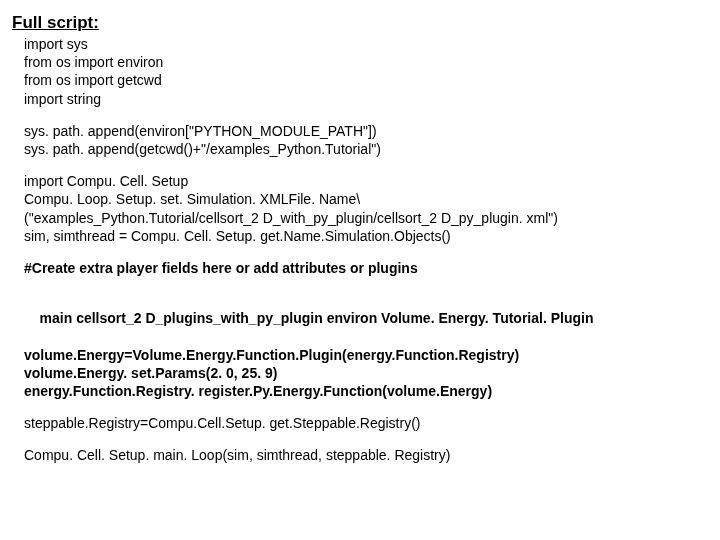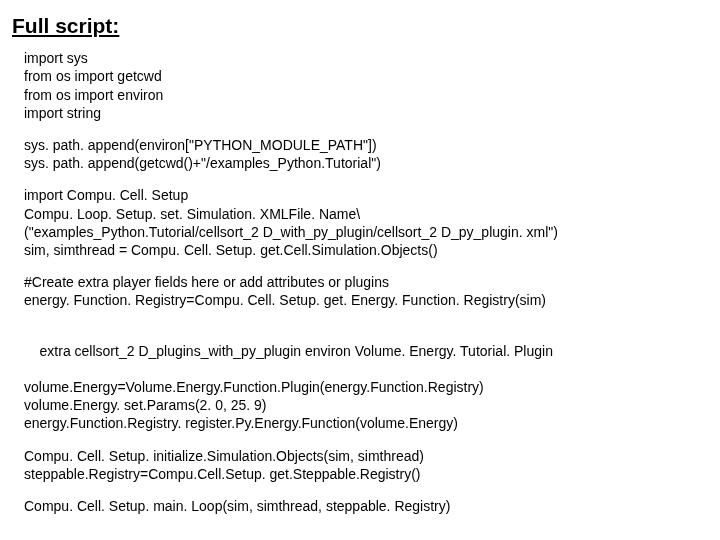--- a/index.html
+++ b/index.html
@@ -9,78 +9,76 @@
     font-size: 14px;
     line-height: 1.3;
     color: #000;
     background: #fff;
     width: 720px;
     box-sizing: border-box;
   }
   .heading {
     font-weight: bold;
     text-decoration: underline;
-    font-size: 21px;
-    margin-bottom: 10px;
+    font-size: 17px;
+    margin-bottom: 1px;
   }
   .line { white-space: pre-wrap; }
   .blk { display: block; padding-left: 12px; }
   .spacer { height: 14px; }
-  .bold { font-weight: normal; }
+  .bold { font-weight: bold; }
 </style>
 </head>
 <body>
 
 <div class="heading">Full script:</div>
 
 <div>
   <span class="line blk">import sys</span>
+  <span class="line blk">from os import environ</span>
   <span class="line blk">from os import getcwd</span>
-  <span class="line blk">from os import environ</span>
   <span class="line blk">import string</span>
 </div>
 
 <div class="spacer"></div>
 
 <div>
   <span class="line blk">sys. path. append(environ["PYTHON_MODULE_PATH"])</span>
   <span class="line blk">sys. path. append(getcwd()+"/examples_Python.Tutorial")</span>
 </div>
 
 <div class="spacer"></div>
 
 <div>
   <span class="line blk">import Compu. Cell. Setup</span>
   <span class="line blk">Compu. Loop. Setup. set. Simulation. XMLFile. Name\</span>
   <span class="line blk">("examples_Python.Tutorial/cellsort_2 D_with_py_plugin/cellsort_2 D_py_plugin. xml")</span>
-  <span class="line blk">sim, simthread = Compu. Cell. Setup. get.Cell.Simulation.Objects()</span>
+  <span class="line blk">sim, simthread = Compu. Cell. Setup. get.Name.Simulation.Objects()</span>
 </div>
 
 <div class="spacer"></div>
 
 <div>
   <span class="line blk bold">#Create extra player fields here or add attributes or plugins</span>
-  <span class="line blk bold">energy. Function. Registry=Compu. Cell. Setup. get. Energy. Function. Registry(sim)</span>
 </div>
 
 <div class="spacer"></div>
 
 <div>
   <span class="line blk bold">
-    <span>extra </span><span>cellsort_2 D_plugins_with_py_plugin </span><span>environ </span><span>Volume. Energy. Tutorial. Plugin</span>
+    <span>main </span><span>cellsort_2 D_plugins_with_py_plugin </span><span>environ </span><span>Volume. Energy. Tutorial. Plugin</span>
   </span>
   <span class="line blk bold">volume.Energy=Volume.Energy.Function.Plugin(energy.Function.Registry)</span>
   <span class="line blk bold">volume.Energy. set.Params(2. 0, 25. 9)</span>
   <span class="line blk bold">energy.Function.Registry. register.Py.Energy.Function(volume.Energy)</span>
 </div>
 
 <div class="spacer"></div>
 
 <div>
-  <span class="line blk">Compu. Cell. Setup. initialize.Simulation.Objects(sim, simthread)</span>
   <span class="line blk">steppable.Registry=Compu.Cell.Setup. get.Steppable.Registry()</span>
 </div>
 
 <div class="spacer"></div>
 
 <div>
   <span class="line blk">Compu. Cell. Setup. main. Loop(sim, simthread, steppable. Registry)</span>
 </div>
 
 </body></html>

